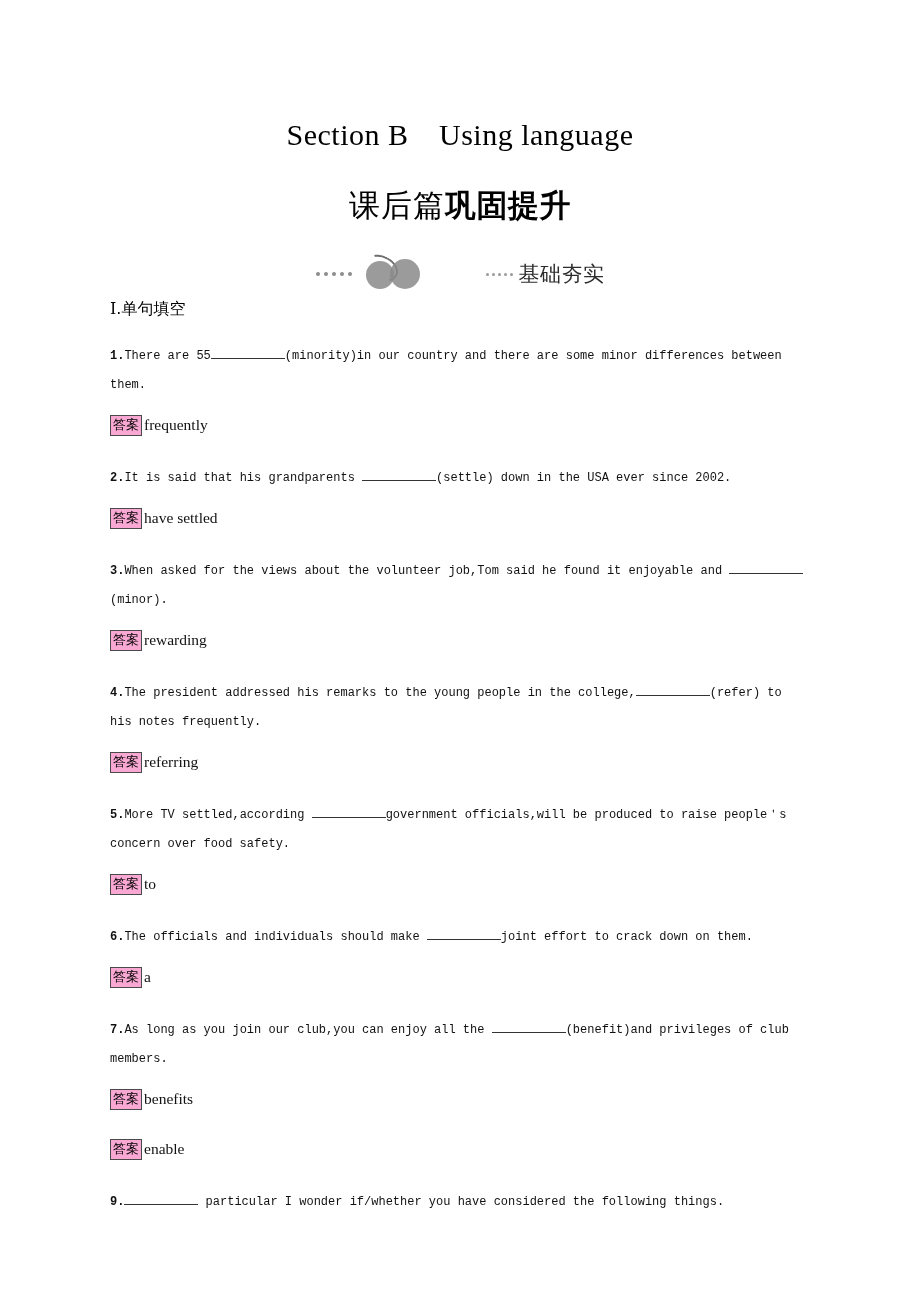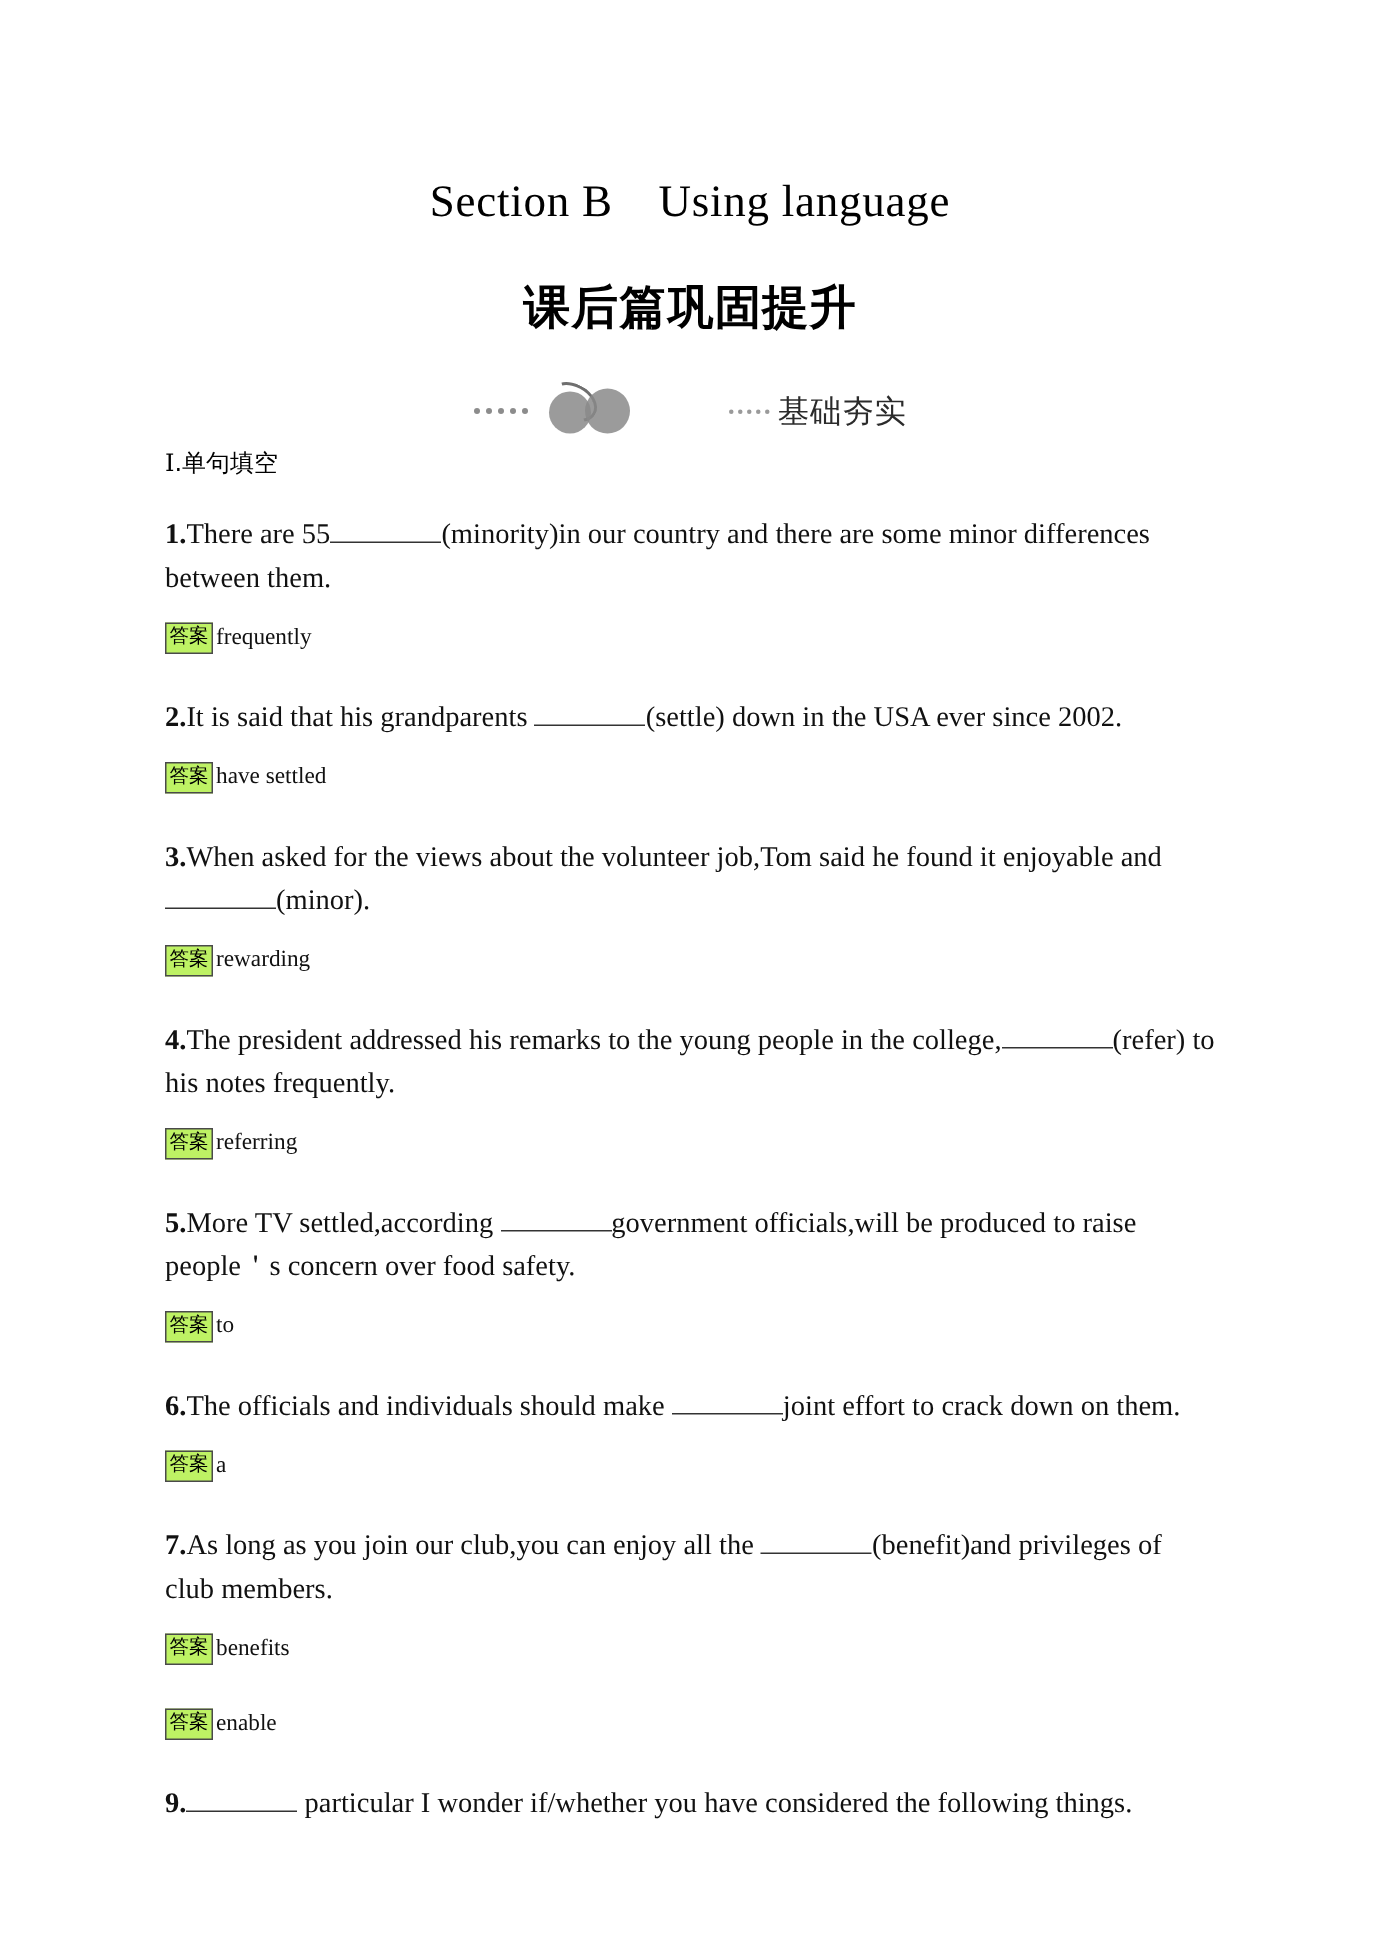--- a/index.html
+++ b/index.html
@@ -44,21 +44,21 @@
     right: 0;
     top: 185px;
     text-align: center;
     font-family: "DejaVu Sans", "Liberation Sans", sans-serif;
     font-size: 31px;
     line-height: 40px;
     color: #000;
     white-space: nowrap;
   }
   .banner-heading .bh-light {
-    font-weight: 700;
+    font-weight: 400;
     letter-spacing: 1px;
   }
   .banner-heading .bh-bold {
     font-weight: 700;
     letter-spacing: 0.5px;
   }
 
   
   .divider {
     position: absolute;
@@ -163,22 +163,22 @@
   .section-label .sl-roman {
     font-family: "Liberation Serif", "DejaVu Serif", serif;
     font-size: 16px;
   }
 
   .qa-block {
     margin-bottom: 0;
   }
 
   .question {
-    font-family: Liberation Serif, serif;
-    font-size: 19px;
+    font-family: Liberation Mono, monospace;
+    font-size: 12px;
     line-height: 29px;
     color: #111;
     margin: 0 0 14px 0;
     text-align: left;
   }
   .qnum {
     font-weight: 700;
   }
   .blank {
     display: inline-block;
@@ -196,21 +196,21 @@
     margin: 0 0 28px 0;
     display: flex;
     align-items: center;
   }
   .answer-tag {
     display: inline-block;
     font-family: "DejaVu Sans", "Liberation Sans", sans-serif;
     font-size: 13px;
     line-height: 16px;
     padding: 1px 2px 2px 2px;
-    background: #bef264;
+    background: #f9a8d4;
     border: 1px solid #4a4a4a;
     color: #000;
     margin-right: 2px;
     letter-spacing: 0px;
     white-space: nowrap;
   }
   .answer-text {
     font-family: "Liberation Serif", "DejaVu Serif", serif;
     font-size: 15.5px;
     color: #111;

